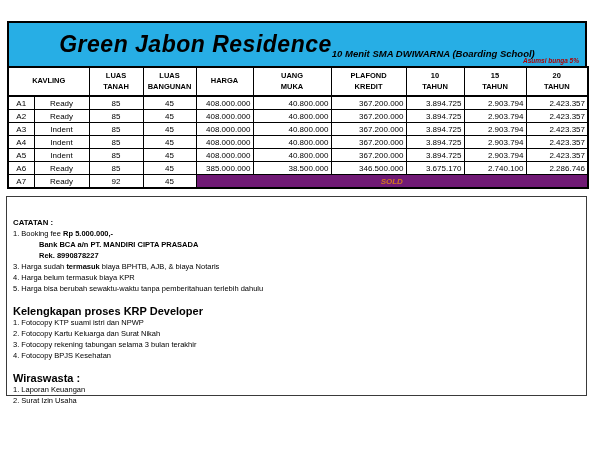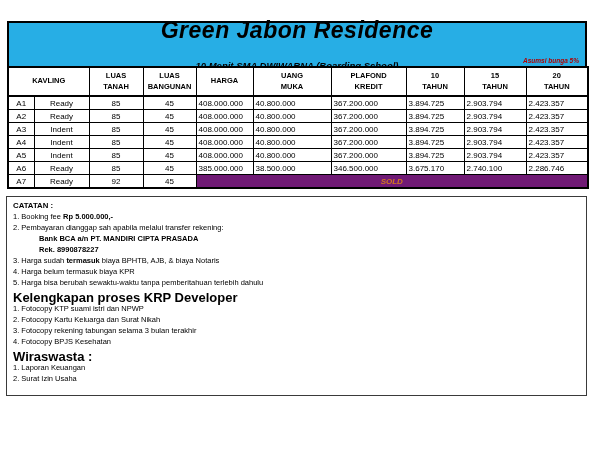--- a/index.html
+++ b/index.html
@@ -2,47 +2,47 @@
 <html><head>
 <meta charset="utf-8">
 <style>
   html,body{margin:0;padding:0;background:#fff;}
   .page{position:relative;width:600px;height:450px;background:#fff;overflow:hidden;
         font-family:"Liberation Sans",sans-serif;color:#000;}
 
   
   .banner{position:absolute;left:7px;top:21px;width:580px;height:45px;
           box-sizing:border-box;border:2px solid #000;border-bottom:none;
-          display:flex;flex-direction:column;align-items:center;justify-content:center;}
+          display:flex;flex-direction:row;align-items:center;justify-content:center;}
   .banner-title{font-size:23px;font-weight:bold;font-style:italic;line-height:1.05;
                 letter-spacing:.5px;}
   .banner-sub{font-size:9.5px;font-weight:bold;font-style:italic;margin-top:18px;}
   .banner-note{position:absolute;right:6px;bottom:2px;font-size:6.5px;
                font-weight:bold;font-style:italic;}
 
   
   table.price{position:absolute;left:7px;top:66px;width:580px;border-collapse:collapse;
               table-layout:fixed;border:2px solid #000;}
   table.price th{border:1.5px solid #000;border-bottom:2px solid #000;
                  font-size:7.5px;font-weight:bold;text-align:center;vertical-align:middle;
                  height:27px;padding:0 1px;white-space:pre-line;line-height:1.35;background:#fff;}
   table.price td{border-left:1.5px solid #000;border-right:1.5px solid #000;
                  border-top:1px solid #000;border-bottom:1px solid #000;
                  font-size:8px;height:12px;padding:0 2px;vertical-align:middle;background:#fff;}
   td.c{text-align:center;}
-  td.n{padding-right:6px;}
+  td.n{text-align:right;padding-right:6px;}
   td.sold-cell{font-size:8.5px;font-weight:bold;font-style:italic;text-align:center;}
 
   
   .notes{position:absolute;left:6px;top:196px;width:581px;height:200px;
-         box-sizing:border-box;border:1.5px solid #3a3a3a;padding:3px 6px;}
+         box-sizing:border-box;border:1.5px solid #3a3a3a;padding:20px 6px;}
   .notes-title{font-size:7.8px;font-weight:bold;line-height:11px;}
   .note-line{font-size:7.5px;line-height:11px;white-space:nowrap;}
   .note-line.ind{padding-left:26px;}
-  .sec-title{font-size:13px;font-weight:bold;line-height:11px;margin-top:4px;}
+  .sec-title{font-size:11px;font-weight:bold;line-height:11px;margin-top:12px;}
 </style>
 </head>
 <body>
 
 <div class="page">
 
   <div class="banner" style="background: rgb(39, 174, 229);">
     <div class="banner-title">Green Jabon Residence</div>
     <div class="banner-sub">10 Menit SMA DWIWARNA (Boarding School)</div>
     <div class="banner-note" style="color: rgb(176, 0, 0);">Asumsi bunga 5%</div>
@@ -161,21 +161,20 @@
           <td class="c">45</td>
           <td colspan="6" class="sold-cell" style="background: #701a75; color: rgb(210, 121, 30);">SOLD</td>
         </tr>
       </tbody>
   </table>
 
   <div class="notes">
     <div class="notes-title">CATATAN :</div>
     <div id="notes-content">
         <div class="note-line"><span>1. Booking fee </span><b>Rp 5.000.000,-</b></div>
-        <div class="note-line"><span>2. Pembayaran dianggap sah apabila melalui transfer rekening:</span></div>
         <div class="note-line ind"><b>Bank BCA a/n PT. MANDIRI CIPTA PRASADA</b></div>
         <div class="note-line ind"><b>Rek. 8990878227</b></div>
         <div class="note-line"><span>3. Harga sudah </span><b>termasuk</b><span> biaya BPHTB, AJB, &amp; biaya Notaris</span></div>
         <div class="note-line"><span>4. Harga belum termasuk biaya KPR</span></div>
         <div class="note-line"><span>5. Harga bisa berubah sewaktu-waktu tanpa pemberitahuan terlebih dahulu</span></div>
         <div class="sec-title">Kelengkapan proses KRP Developer</div>
         <div class="note-line"><span>1. Fotocopy KTP suami istri dan NPWP</span></div>
         <div class="note-line"><span>2. Fotocopy Kartu Keluarga dan Surat Nikah</span></div>
         <div class="note-line"><span>3. Fotocopy rekening tabungan selama 3 bulan terakhir</span></div>
         <div class="note-line"><span>4. Fotocopy BPJS Kesehatan</span></div>

